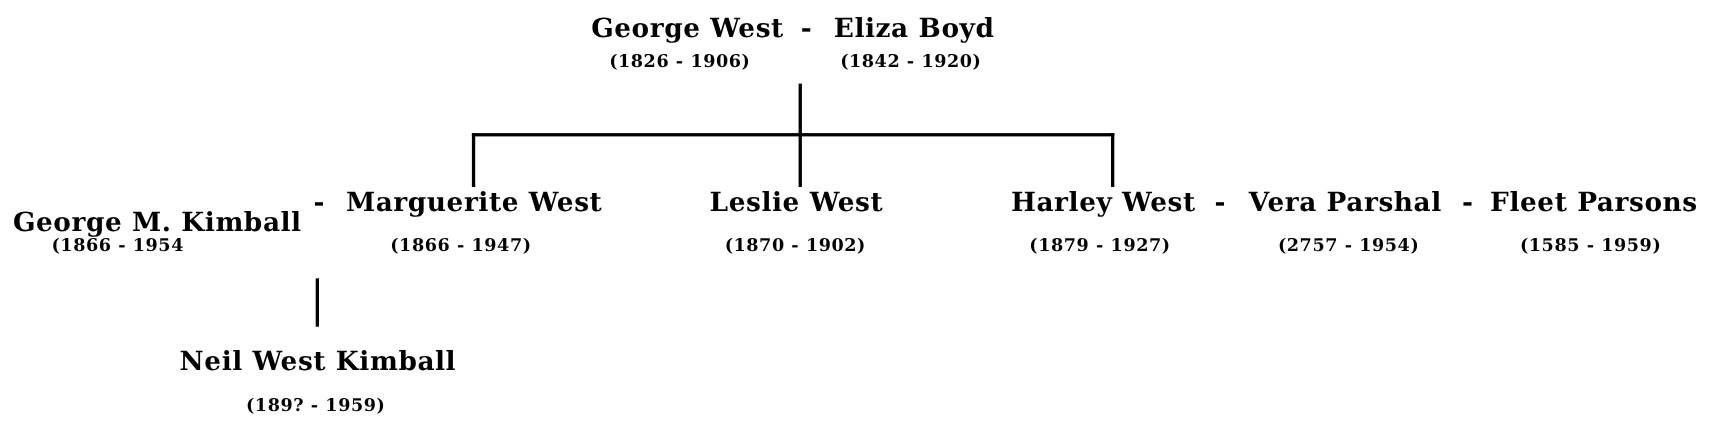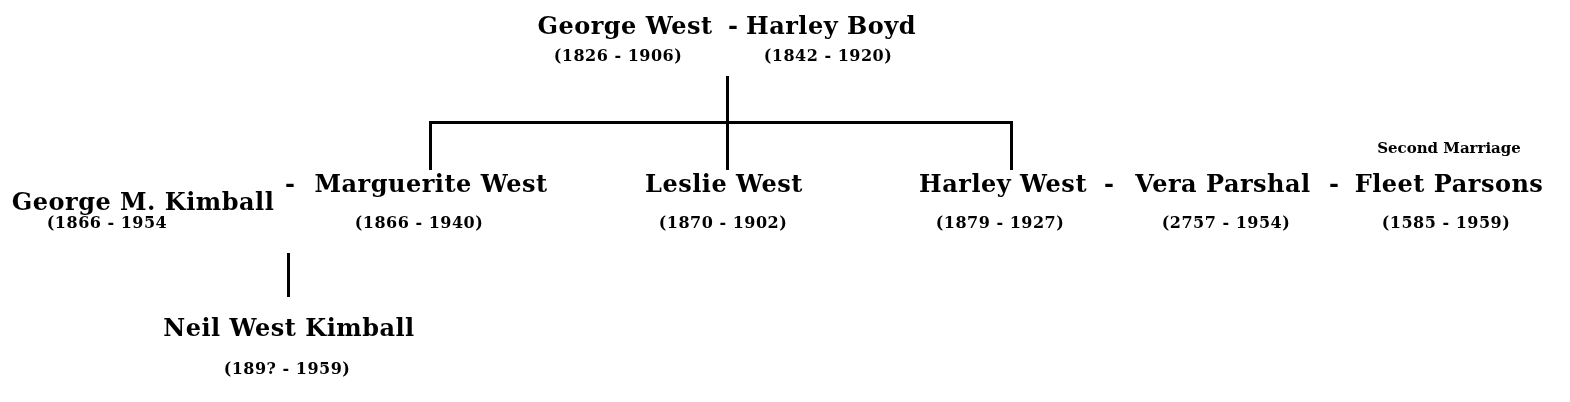--- a/index.html
+++ b/index.html
@@ -58,44 +58,43 @@
   .line.v { width: 3px; }
   .line.h { height: 3px; }
 </style>
 </head>
 <body>
 
 <div class="canvas">
 
   <div class="name" style="left:625px; top:12px">George West</div>
   <div class="sep" style="left:733px; top:12px">-</div>
-  <div class="name" style="left:831px; top:12px">Harley Boyd</div>
+  <div class="name" style="left:831px; top:12px">Eliza Boyd</div>
   <div class="dates" style="left:618px; top:46px">(1826 - 1906)</div>
   <div class="dates" style="left:828px; top:46px">(1842 - 1920)</div>
 
   <div class="line v" style="left:726px;  top:76px;  height:46px"></div>
   <div class="line h" style="left:429px;  top:121px; width:584px"></div>
   <div class="line v" style="left:429px;  top:121px; height:49px"></div>
   <div class="line v" style="left:726px;  top:121px; height:49px"></div>
   <div class="line v" style="left:1010px; top:121px; height:49px"></div>
 
-  <div class="annot" style="left:1449px; top:139px">Second Marriage</div>
 
   <div class="name" style="left:143px;  top:188px">George M. Kimball</div>
   <div class="sep" style="left:290px;  top:170px">-</div>
   <div class="name" style="left:431px;  top:170px">Marguerite West</div>
   <div class="name" style="left:724px;  top:170px">Leslie West</div>
   <div class="name" style="left:1003px; top:170px">Harley West</div>
   <div class="sep" style="left:1109px; top:170px">-</div>
   <div class="name" style="left:1223px; top:170px">Vera Parshal</div>
   <div class="sep" style="left:1334px; top:170px">-</div>
   <div class="name" style="left:1449px; top:170px">Fleet Parsons</div>
 
   <div class="dates" style="left:107px;  top:213px">(1866 - 1954</div>
-  <div class="dates" style="left:419px;  top:213px">(1866 - 1940)</div>
+  <div class="dates" style="left:419px;  top:213px">(1866 - 1947)</div>
   <div class="dates" style="left:723px;  top:213px">(1870 - 1902)</div>
   <div class="dates" style="left:1000px; top:213px">(1879 - 1927)</div>
   <div class="dates" style="left:1226px; top:213px">(2757 - 1954)</div>
   <div class="dates" style="left:1446px; top:213px">(1585 - 1959)</div>
 
   <div class="line v" style="left:287px; top:253px; height:44px"></div>
 
   <div class="name" style="left:289px; top:314px">Neil West Kimball</div>
   <div class="dates" style="left:287px; top:359px">(189? - 1959)</div>
 

